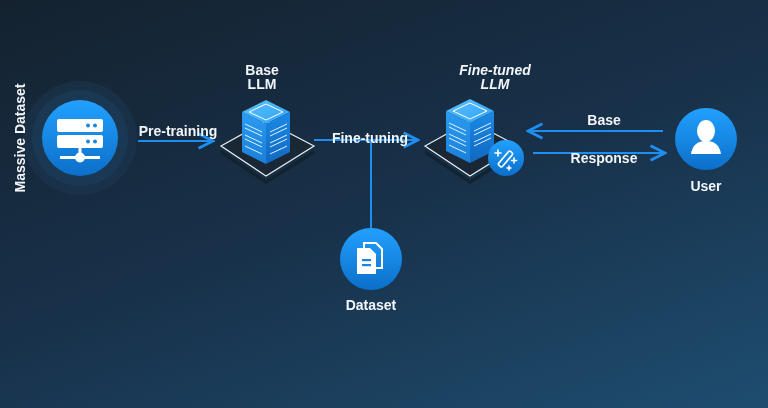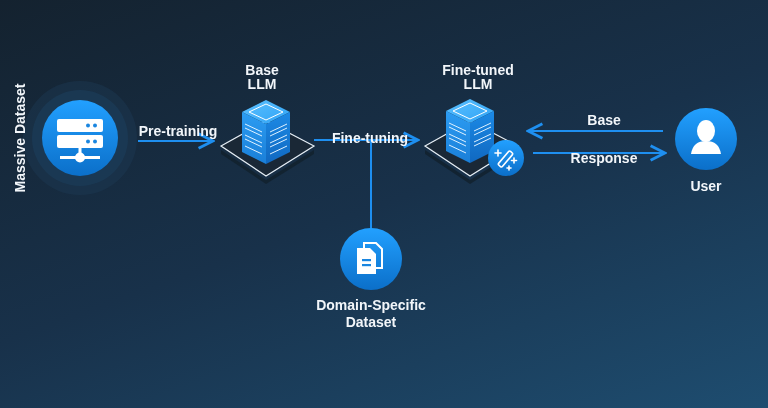--- a/index.html
+++ b/index.html
@@ -145,27 +145,26 @@
   </g>
 </svg>
 
 <div class="abs label" style="left:-40px; top:131px; width:120px; transform:rotate(-90deg); transform-origin:center; font-size:14px;">Massive Dataset</div>
 
 <div class="abs label" style="left:222px; top:63px; width:80px;">
   <div>Base</div>
   <div>LLM</div>
 </div>
 
-<div class="abs label" style="left:418px; top:63px; width:120px;">
+<div class="abs label" style="left:435px; top:63px; width:120px;font-style:italic;">
   <div>Fine-tuned</div>
   <div>LLM</div>
 </div>
 
 <div class="abs label" style="left:126px; top:124px; width:104px;">Pre-training</div>
 <div class="abs label" style="left:318px; top:114px; width:104px;margin-top:17px;">Fine-tuning</div>
 <div class="abs label" style="left:554px; top:113px; width:100px;">Base</div>
 <div class="abs label" style="left:554px; top:151px; width:100px;">Response</div>
 <div class="abs label" style="left:666px; top:179px; width:80px;">User</div>
 
 <div class="abs label" style="left:291px; top:297px; width:160px; line-height:17px;">
-  <div>Domain-Specific</div>
   <div>Dataset</div>
 </div>
 
 </body></html>

